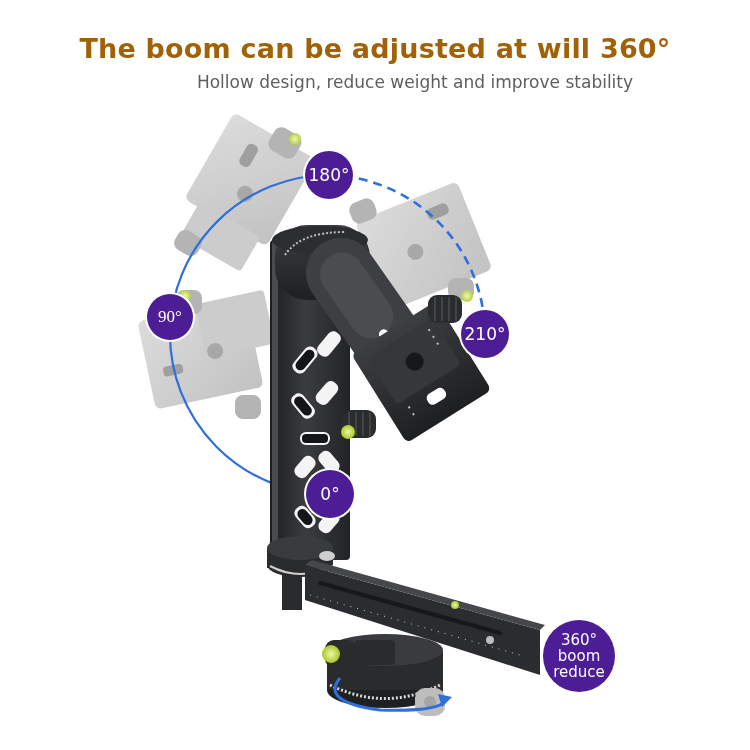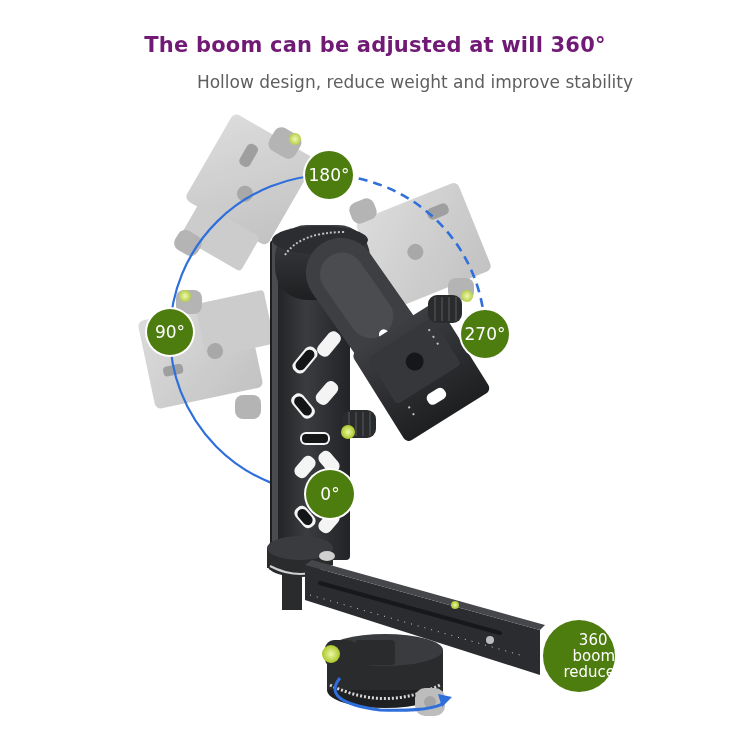--- a/index.html
+++ b/index.html
@@ -2,41 +2,40 @@
 <html><head>
   <meta charset="utf-8">
   <style>
     html, body { margin: 0; padding: 0; }
     body {
       width: 750px; height: 750px; background: #ffffff; overflow: hidden;
       position: relative; font-family: "DejaVu Sans", "Liberation Sans", sans-serif;
     }
     .headline {
       position: absolute; left: 0; top: 33px; width: 750px; text-align: center;
-      font-size: 21px; font-weight: bold; color: #701a75; letter-spacing: 0.2px;
+      font-size: 27px; font-weight: bold; color: #a16207; letter-spacing: 0.2px;
     }
     .subline {
       position: absolute; left: 0; top: 72px; width: 750px; text-align: center;
       font-size: 17px; color: #5e5e5e; padding-left: 40px;
     }
     .scene { position: absolute; left: 0; top: 0; width: 750px; height: 750px; }
     .badge {
-      position: absolute; border-radius: 50%; background: #4d7c0f; color: #ffffff;
+      position: absolute; border-radius: 50%; background: #4c1d95; color: #ffffff;
       display: flex; align-items: center; justify-content: center; text-align: center;
       font-family: "DejaVu Sans", sans-serif; box-shadow: 0 0 0 2px #ffffff;
     }
     .badge span { display: block; }
     .b180 { left: 305px; top: 151px; width: 48px; height: 48px; font-size: 17px; }
-    .b90  { left: 147px; top: 309px; width: 46px; height: 46px; font-size: 17px; }
+    .b90  { left: 147px; top: 294px; width: 46px; height: 46px; font-size: 17px; font-family: Liberation Serif, serif; }
     .b270 { left: 461px; top: 310px; width: 48px; height: 48px; font-size: 17px; }
     .b0   { left: 306px; top: 470px; width: 48px; height: 48px; font-size: 17px; }
     .bpano {
       left: 543px; top: 620px; width: 72px; height: 72px; font-size: 15px; line-height: 16px;
       flex-direction: column;
-      align-items: flex-end;
     }
   </style>
 </head>
 <body>
 
 <div class="headline">The boom can be adjusted at will 360°</div>
 <div class="subline">Hollow design, reduce weight and improve stability</div>
 
 <svg class="scene" viewBox="0 0 750 750" xmlns="http://www.w3.org/2000/svg">
   <defs>
@@ -206,21 +205,21 @@
   <polygon points="438,694 452,697 442,707" fill="#2f6fdc"></polygon>
 </svg>
 
 <div class="badge b180">
     <span>180°</span>
   </div>
 <div class="badge b90">
     <span>90°</span>
   </div>
 <div class="badge b270">
-    <span>270°</span>
+    <span>210°</span>
   </div>
 <div class="badge b0">
     <span>0°</span>
   </div>
 <div class="badge bpano">
   <span>360°</span>
   <span>boom</span>
   <span>reduce</span>
 </div>
 

